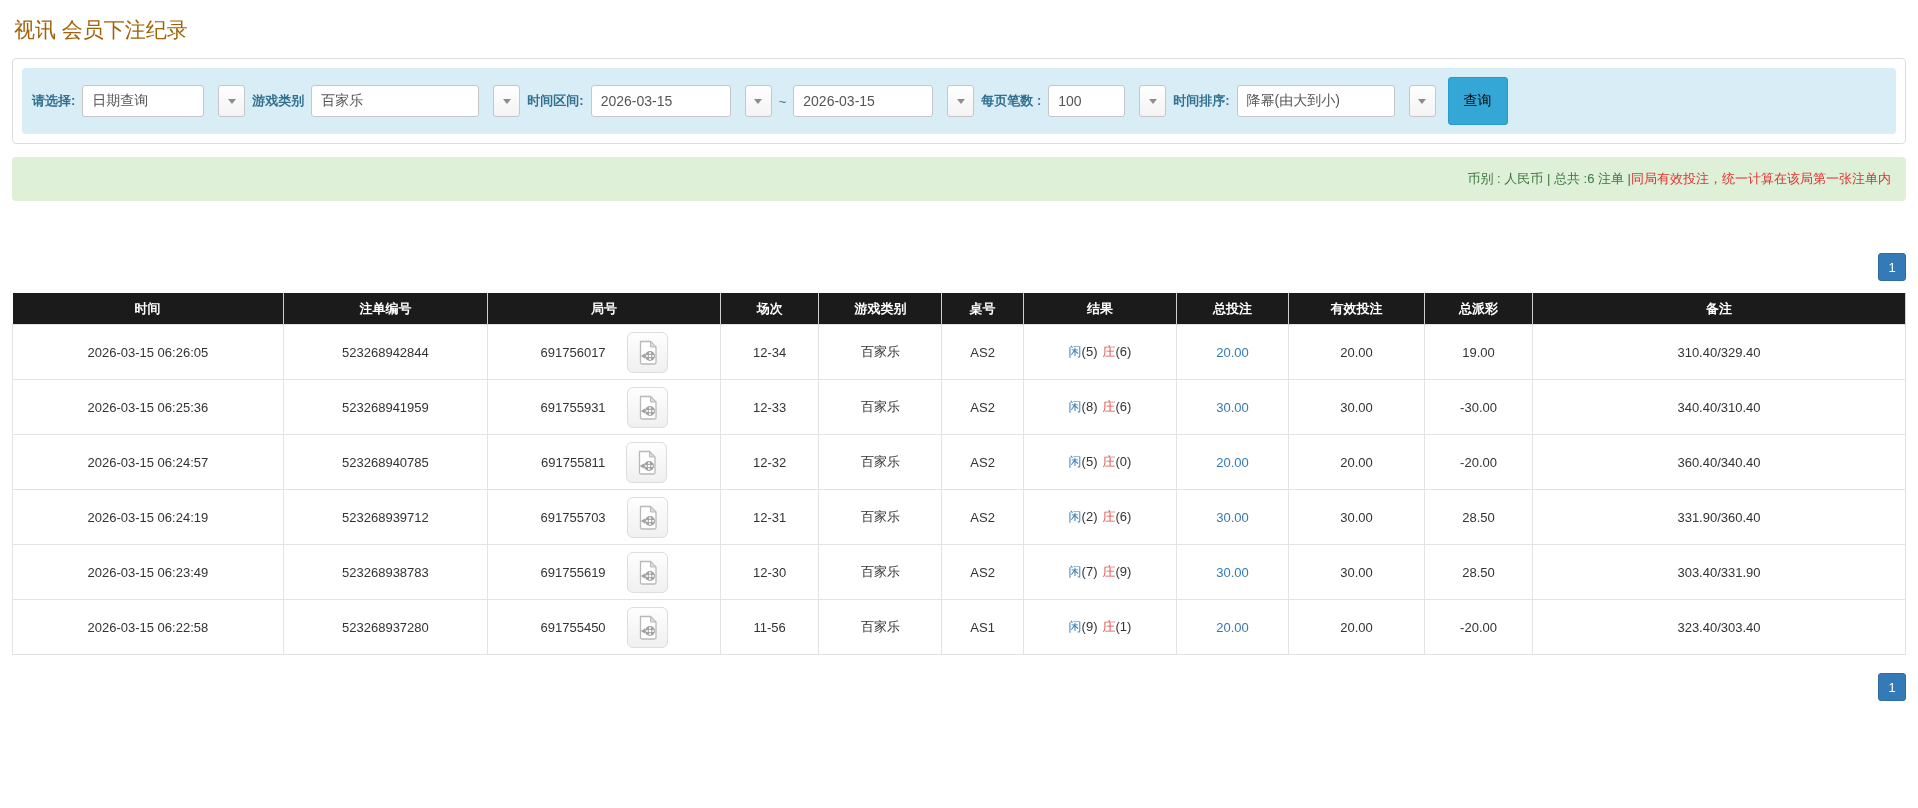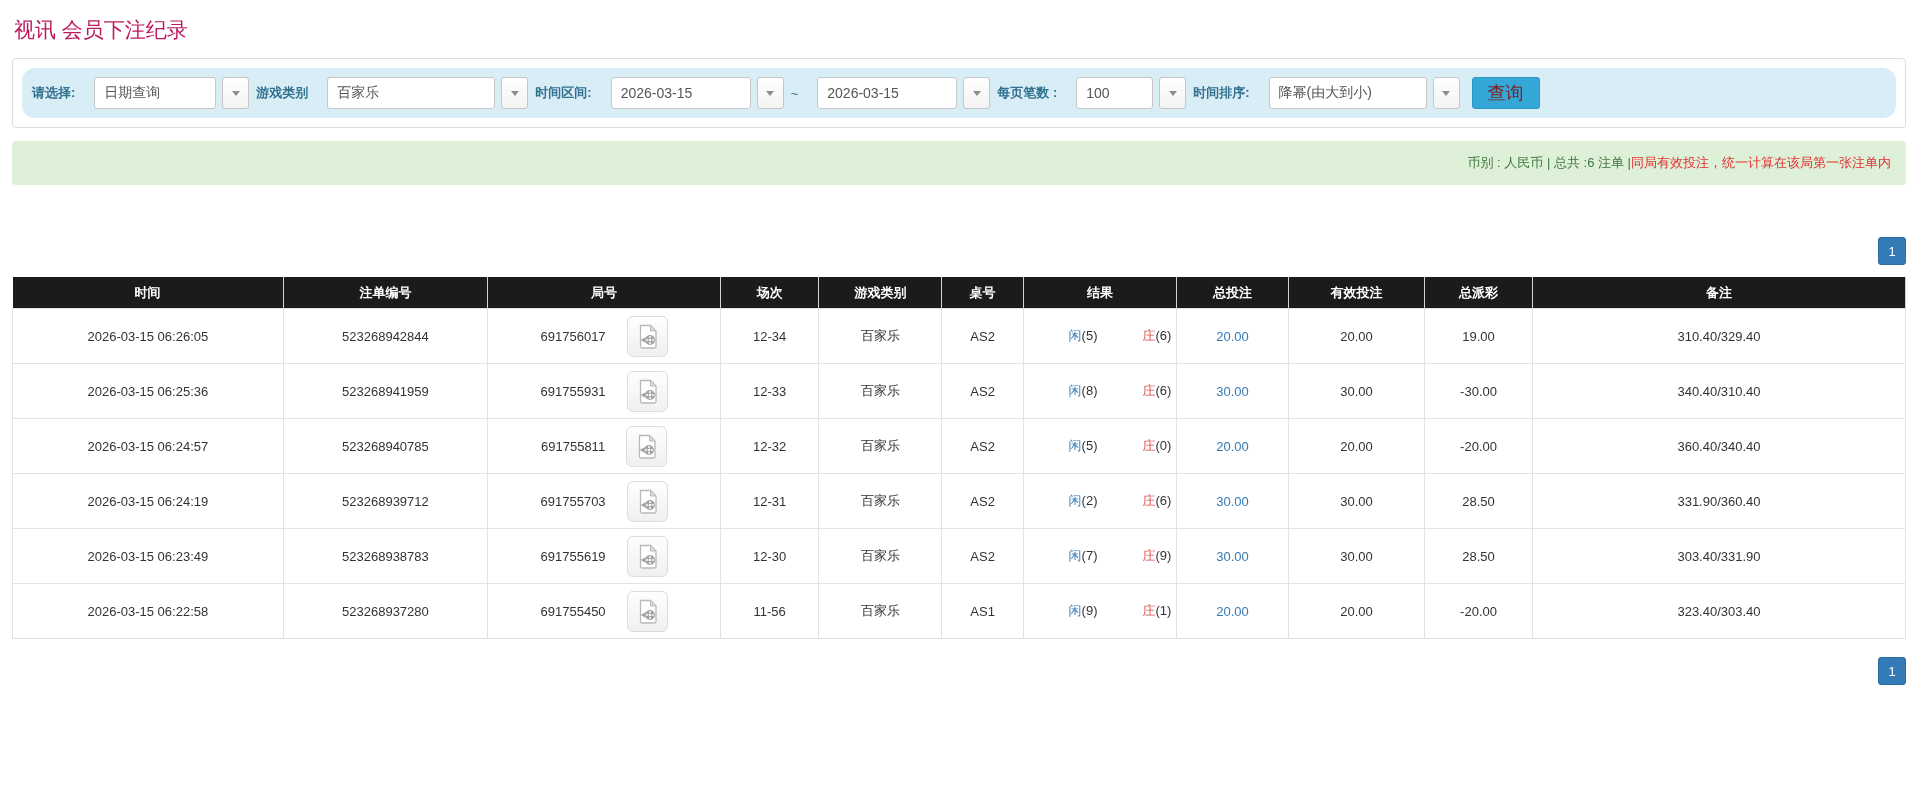--- a/index.html
+++ b/index.html
@@ -7,48 +7,48 @@
   body {
     font-family:"Liberation Sans","DejaVu Sans",sans-serif;
     color:#333;
     width:1918px;
     min-height:808px;
   }
   .wrap { padding:8px 12px 20px 12px; }
 
   .page-title {
     font-size:21px;
-    color:#be185d;
+    color:#a16207;
     font-weight:500;
     margin:8px 2px 14px 2px;
   }
 
   
   .filter-panel {
     border:1px solid #ddd;
     border-radius:4px;
     padding:9px;
     background:#fff;
   }
   .filter-bar {
     background:#d9edf7;
-    border-radius:13px;
+    border-radius:4px;
     padding:9px 10px;
     display:flex;
     align-items:center;
     gap:7px;
     font-size:13px;
   }
   .flabel {
     color:#31708f;
     font-weight:bold;
     white-space:nowrap;
   }
   .tilde { color:#31708f; }
-  .combo { display:inline-flex; align-items:center; gap:6px;margin-left:12px; }
+  .combo { display:inline-flex; align-items:center; gap:14px; }
   .combo input {
     height:32px;
     border:1px solid #c6c6c6;
     border-radius:3px;
     padding:0 9px;
     font-size:14px;
     color:#555;
     background:#fff;
     outline:none;
     font-family:inherit;
@@ -61,28 +61,28 @@
     display:inline-flex; align-items:center; justify-content:center;
     cursor:pointer; padding:0;
   }
   .caret {
     width:0; height:0;
     border-left:4px solid transparent;
     border-right:4px solid transparent;
     border-top:5px solid #8c8c8c;
   }
   .search-btn {
-    height:32px;
+    height:48px;
     padding:0 15px;
     margin-left:5px;
     background:#34a7d7;
     border:1px solid #2a99c7;
     border-radius:3px;
-    color:#7f1d1d;
-    font-size:18px;
+    color:#000000;
+    font-size:14px;
     cursor:pointer;
     font-family:inherit;
   }
 
   
   .summary-bar {
     margin-top:13px;
     background:#dff0d8;
     border-radius:4px;
     padding:13px 15px;
@@ -130,21 +130,21 @@
     height:55px;
     text-align:center;
     color:#333;
     background:#fff;
     overflow:hidden;
   }
   .bet-link { color:#337ab7; text-decoration:none; cursor:pointer; }
   .neg { color:#e03131; }
   .c-blue { color:#337ab7; }
   .c-red { color:#d9534f; }
-  .res-part { white-space:nowrap;margin-left:40px; }
+  .res-part { white-space:nowrap; }
   .res-gap { display:inline-block; width:5px; }
 
   .round-wrap { display:inline-flex; align-items:center; gap:21px; }
   .video-btn {
     width:41px; height:41px;
     border:1px solid #ddd;
     border-radius:6px;
     background:linear-gradient(#fefefe,#f0f0f0);
     display:inline-flex; align-items:center; justify-content:center;
     cursor:pointer; padding:0;

